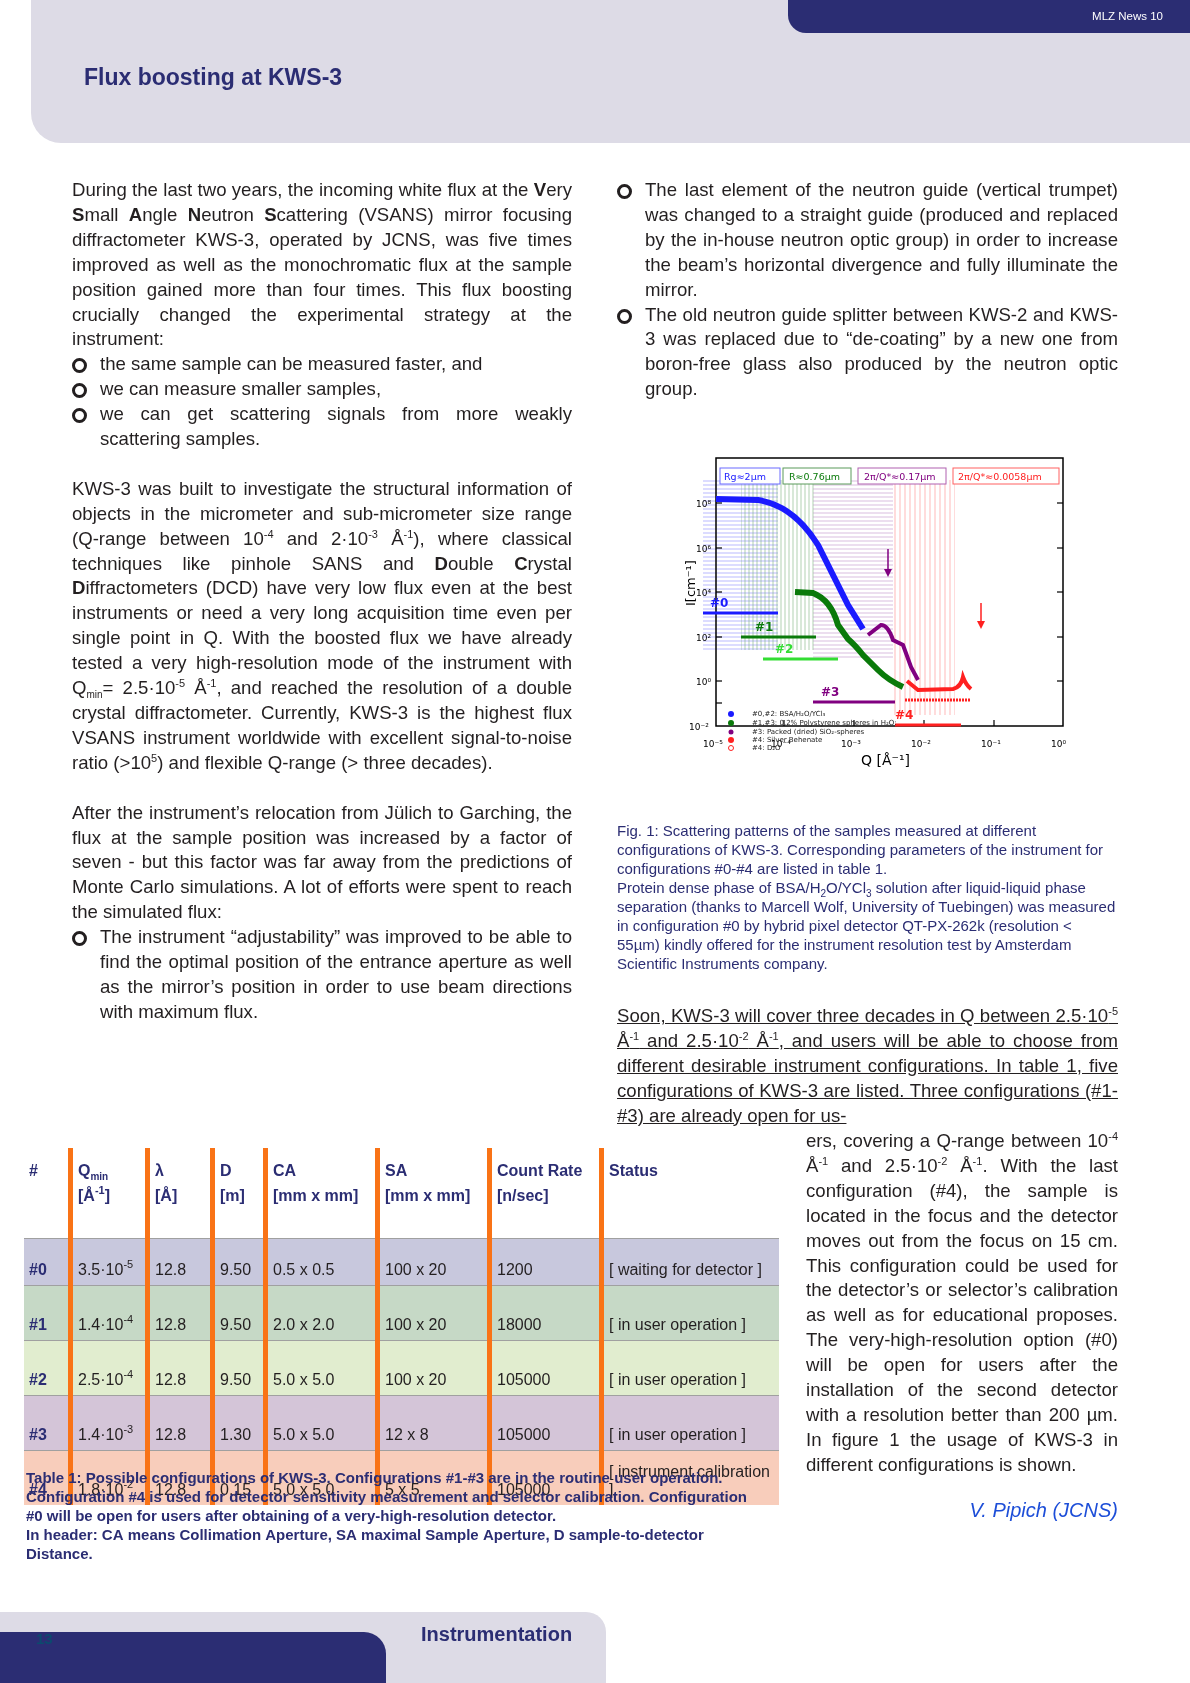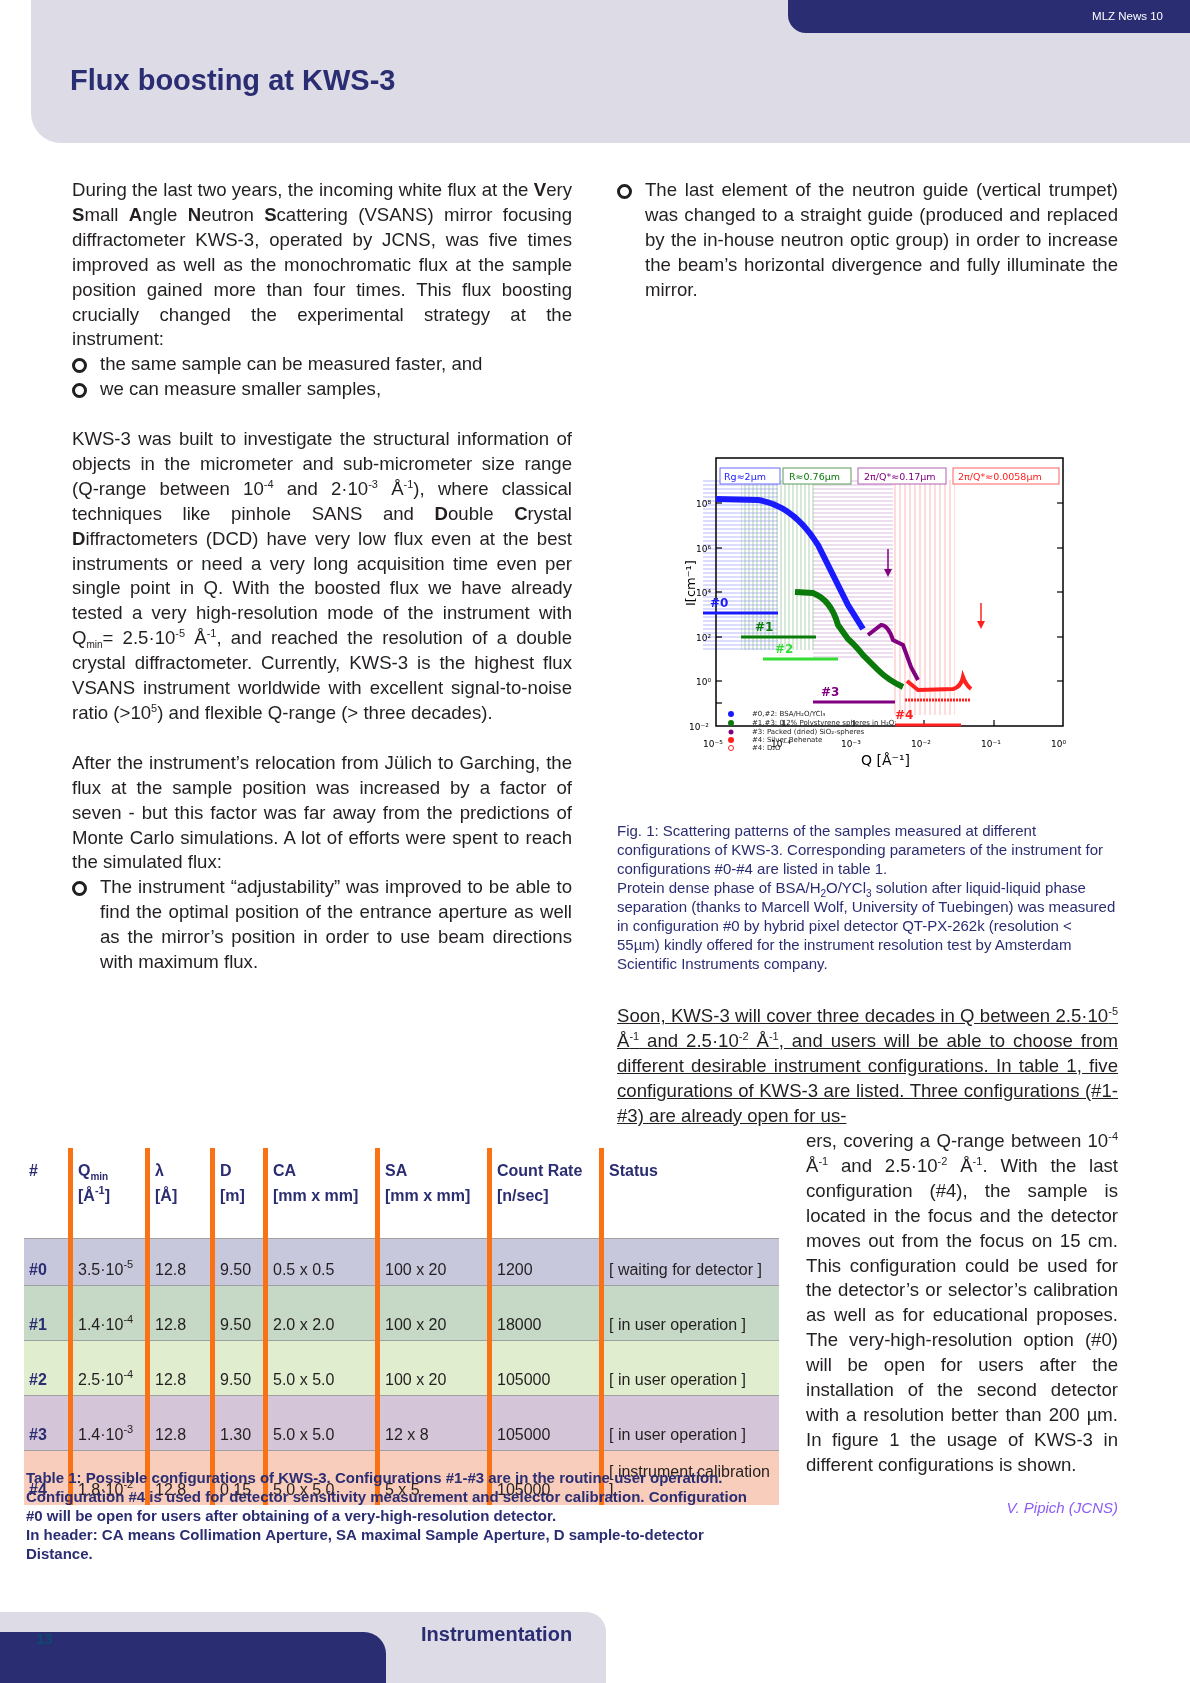--- a/index.html
+++ b/index.html
@@ -3,21 +3,21 @@
 <meta charset="utf-8">
 <style>
   html, body { margin:0; padding:0; }
   body { width:1190px; height:1683px; position:relative; background:#ffffff; overflow:hidden;
          font-family:"Liberation Sans", sans-serif; color:#231f20; }
   .hdr-band { position:absolute; left:31px; top:0; width:1159px; height:143px; background:#dddbe6;
               border-bottom-left-radius:30px; }
   .hdr-tab { position:absolute; left:788px; top:0; width:402px; height:33px; background:#2b2d73;
              border-bottom-left-radius:18px; }
   .hdr-tab span { position:absolute; right:27px; top:10px; font-size:11.5px; color:#fff; }
-  .title { position:absolute; left:70px; top:64px; font-size:29px; font-weight:bold; color:#2b2d73; margin:0; }
+  .title { position:absolute; left:84px; top:64px; font-size:23px; font-weight:bold; color:#2b2d73; margin:0; }
   .col { position:absolute; font-size:18.6px; line-height:24.9px; text-align:justify; }
   .col p { margin:0; }
   .col p + p { margin-top:24.9px; }
   .bl { position:relative; padding-left:28px; text-align:justify; }
   .bl .b { position:absolute; left:0; top:6px; width:9px; height:9px; border:3px solid #231f20; border-radius:50%; }
   sup { font-size:11px; vertical-align:7px; line-height:0; }
   sub { font-size:10px; vertical-align:-4px; line-height:0; }
   .cap { position:absolute; color:#2b2d73; font-size:15px; line-height:19px; }
   .cap p { margin:0; }
   
@@ -29,46 +29,48 @@
   .tbl th { color:#2b2d73; font-weight:bold; height:80px; vertical-align:top; padding-top:10px; line-height:25px; }
   .tbl td { height:48px; padding-bottom:6px; border-top:1px solid #a0a0a0; }
   .tbl td.num { color:#2b2d73; font-weight:bold; }
   .r0 { background:#c8c8dd; } .r1 { background:#c6d9c6; } .r2 { background:#e1edcf; }
   .r3 { background:#d4c5d8; } .r4 { background:#f8cdbb; }
   .r0 td { height:40px; }
   .ftr-band { position:absolute; left:0; top:1612px; width:606px; height:71px; background:#dddbe6; border-top-right-radius:20px; }
   .ftr-tab { position:absolute; left:0; top:1632px; width:386px; height:51px; background:#2b2d73; border-top-right-radius:22px; }
   .pgnum { position:absolute; left:36px; top:1630px; color:#0c4a6e; font-size:15px; font-weight:bold; }
   .section { position:absolute; left:421px; top:1623px; color:#2b2d73; font-size:20px; font-weight:bold; }
-  .author { position:absolute; right:72px; top:1499px; color:#8b5cf6; font-style:italic; font-size:15px; }
+  .author { position:absolute; right:72px; top:1499px; color:#1d4ed8; font-style:italic; font-size:20px; }
 </style>
 </head>
 <body>
 
 <div class="hdr-band"></div>
 <div class="hdr-tab">
     <span>MLZ News 10</span>
   </div>
 <h1 class="title">Flux boosting at KWS-3</h1>
 
 <div class="col" style="left:72px; top:178px; width:500px;">
   <p>
     <span>During the last two years, the incoming white flux at the </span><b>V</b><span>ery </span><b>S</b><span>mall </span><b>A</b><span>ngle </span><b>N</b><span>eutron </span><b>S</b><span>cattering</span><span> (VSANS) mirror focusing diffractometer KWS-3, operated by JCNS, was five times improved as well as the monochromatic flux at the sample position gained more than four times. This flux boosting crucially changed the experimental strategy at the instrument:</span>
   </p>
   <div class="bl"><span class="b"></span><span>the same sample can be measured faster, and</span></div>
   <div class="bl"><span class="b"></span><span>we can measure smaller samples,</span></div>
+  <div class="bl"><span class="b"></span><span>we can get scattering signals from more weakly scattering samples.</span></div>
   <p style="margin-top:24.9px;">
     <span>KWS-3 was built to investigate the structural information of objects in the micrometer and sub-micrometer size range (Q-range between 10</span><sup>-4</sup><span> and 2·10</span><sup>-3</sup><span> Å</span><sup>-1</sup><span>), where classical techniques like pinhole SANS and </span><b>D</b><span>ouble </span><b>C</b><span>rystal </span><b>D</b><span>iffractometers (DCD) have very low flux even at the best instruments or need a very long acquisition time even per single point in Q. With the boosted flux we have already tested a very high-resolution mode of the instrument with Q</span><sub>min</sub><span>= 2.5·10</span><sup>-5</sup><span> Å</span><sup>-1</sup><span>, and reached the resolution of a double crystal diffractometer. Currently, KWS-3 is the highest flux VSANS instrument worldwide with excellent signal-to-noise ratio (&gt;10</span><sup>5</sup><span>) and flexible Q-range (&gt; three decades).</span>
   </p>
   <p>After the instrument’s relocation from Jülich to Garching, the flux at the sample position was increased by a factor of seven - but this factor was far away from the predictions of Monte Carlo simulations. A lot of efforts were spent to reach the simulated flux:</p>
   <div class="bl"><span class="b"></span><span>The instrument “adjustability” was improved to be able to find the optimal position of the entrance aperture as well as the mirror’s position in order to use beam directions with maximum flux.</span></div>
 </div>
 
 <div class="col" style="left:617px; top:178px; width:501px;">
   <div class="bl"><span class="b"></span><span>The last element of the neutron guide (vertical trumpet) was changed to a straight guide (produced and replaced by the in-house neutron optic group) in order to increase the beam’s horizontal divergence and fully illuminate the mirror.</span></div>
+  <div class="bl"><span class="b"></span><span>The old neutron guide splitter between KWS-2 and KWS-3 was replaced due to “de-coating” by a new one from boron-free glass also produced by the neutron optic group.</span></div>
 </div>
 
 <svg class="fig" viewBox="0 0 405 355">
   <defs>
     <pattern id="hb" width="4" height="4" patternUnits="userSpaceOnUse">
         <line x1="0" y1="2" x2="4" y2="2" stroke="#8a8aff" stroke-width="0.6"></line>
       </pattern>
     <pattern id="vg" width="4" height="4" patternUnits="userSpaceOnUse">
         <line x1="2" y1="0" x2="2" y2="4" stroke="#7ab07a" stroke-width="0.6"></line>
       </pattern>

